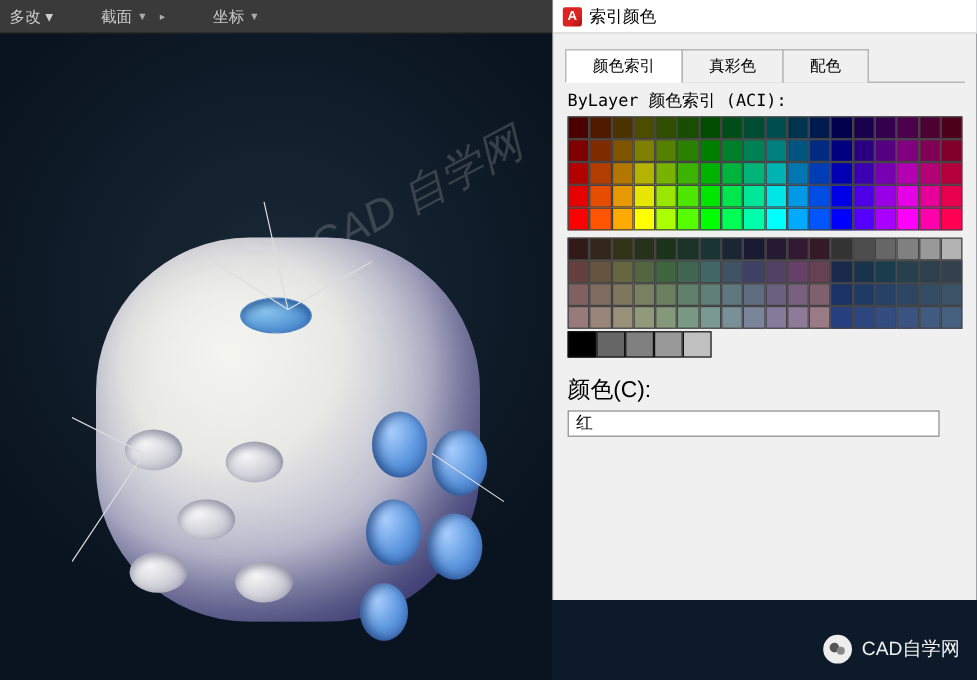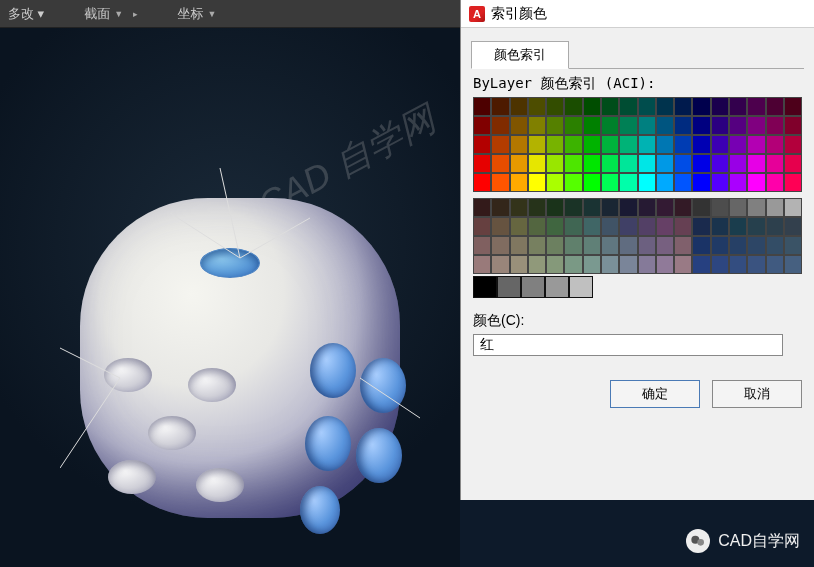--- a/index.html
+++ b/index.html
@@ -24,21 +24,21 @@
 .tabs .t.active { background: #fff; border-bottom: 1px solid #fff; }
 .aci-label { margin: 6px 12px 4px 12px; font-family: Consolas, monospace; font-size: 14px; }
 .palette { margin: 0 12px; }
 .prow { display: flex; }
 .swatch { width: 19px; height: 19px; border: 1px solid #444; margin: 0; }
 .gap { height: 6px; }
 .quick-row { display: flex; align-items: center; margin: 18px 12px 6px 12px; gap: 6px; }
 .qsw { width: 24px; height: 22px; border: 1px solid #111; }
 .qsw.sel { outline: 2px solid #000; outline-offset: -1px; }
 .bylayer { margin-left: auto; padding: 3px 8px; background: #f4f4f4; border: 1px solid #999; font-size: 13px; }
-.color-label { margin: 14px 12px 4px 12px; font-size: 14px; }
+.color-label { margin: 14px 12px 4px 12px; font-size: 19px; }
 .color-input { margin: 0 12px; width: 310px; padding: 2px 6px; border: 1px solid #888; font-size: 14px; background: #fff; }
 .btn-row { margin: 24px 12px 0 12px; display: flex; justify-content: flex-end; gap: 12px; }
 .btn { width: 90px; padding: 4px 0; text-align: center; background: #f4f4f4; border: 1px solid #888; font-size: 13px; }
 .btn.primary { border: 1.5px solid #4a7ab5; }
 .wechat-badge { position: absolute; bottom: 14px; right: 14px; display: flex; align-items: center; gap: 8px; color: #f0f0f0; font-size: 16px; z-index: 50; }
 .wechat-badge .wicon { width: 24px; height: 24px; border-radius: 50%; background: #eee; display: flex; align-items: center; justify-content: center; }
 .wechat-badge .wicon svg { width: 16px; height: 16px; }
 </style>
 </head>
 <body>
@@ -89,20 +89,22 @@
   </div>
 </div>
 
 <div class="dialog">
   <div class="dlg-title">
     <span class="aicon">A</span>
     <span>索引颜色</span>
   </div>
   <div class="tabs">
     <div class="t active">颜色索引</div>
+    <div class="t">真彩色</div>
+    <div class="t">配色</div>
   </div>
   <div class="aci-label">ByLayer 颜色索引 (ACI):</div>
 
   <div class="palette">
     <div id="grid-main">
         <div class="prow">
           <div class="swatch" style="background: rgb(77, 0, 0);"></div>
           <div class="swatch" style="background: rgb(77, 26, 0);"></div>
           <div class="swatch" style="background: rgb(77, 51, 0);"></div>
           <div class="swatch" style="background: rgb(77, 77, 0);"></div>
@@ -295,24 +297,20 @@
           <div class="qsw" style="background: rgb(128, 128, 128);"></div>
           <div class="qsw" style="background: rgb(153, 153, 153);"></div>
           <div class="qsw" style="background: rgb(192, 192, 192);"></div>
         </div>
       </div>
   </div>
 
   <div class="color-label">颜色(C):</div>
   <input class="color-input" value="红" style="">
 
-  <div class="btn-row">
-    <button class="btn primary">确定</button>
-    <button class="btn">取消</button>
-  </div>
 </div>
 
 <div class="wechat-badge">
   <span class="wicon">
     <svg viewBox="0 0 24 24">
         <circle cx="8" cy="10" r="6" fill="#555"></circle>
         <circle cx="16" cy="14" r="5" fill="#888"></circle>
       </svg>
   </span>
   <span>CAD自学网</span>

